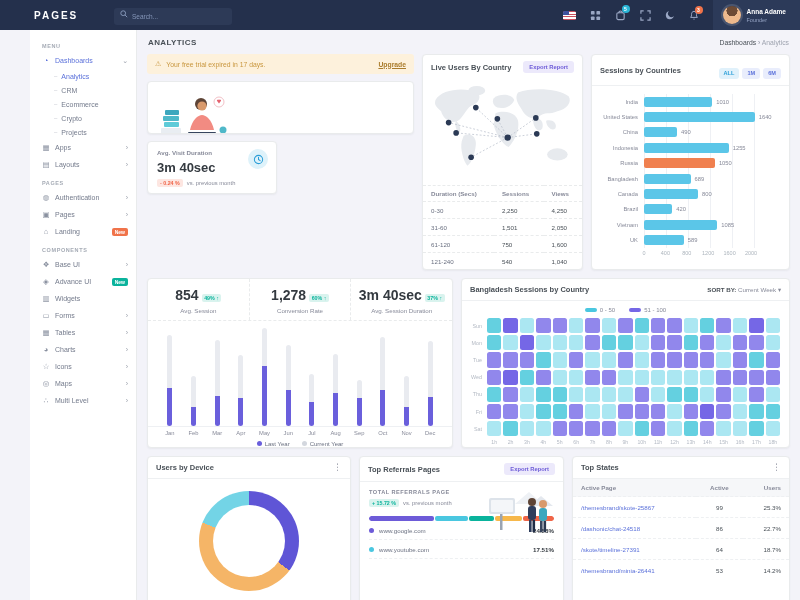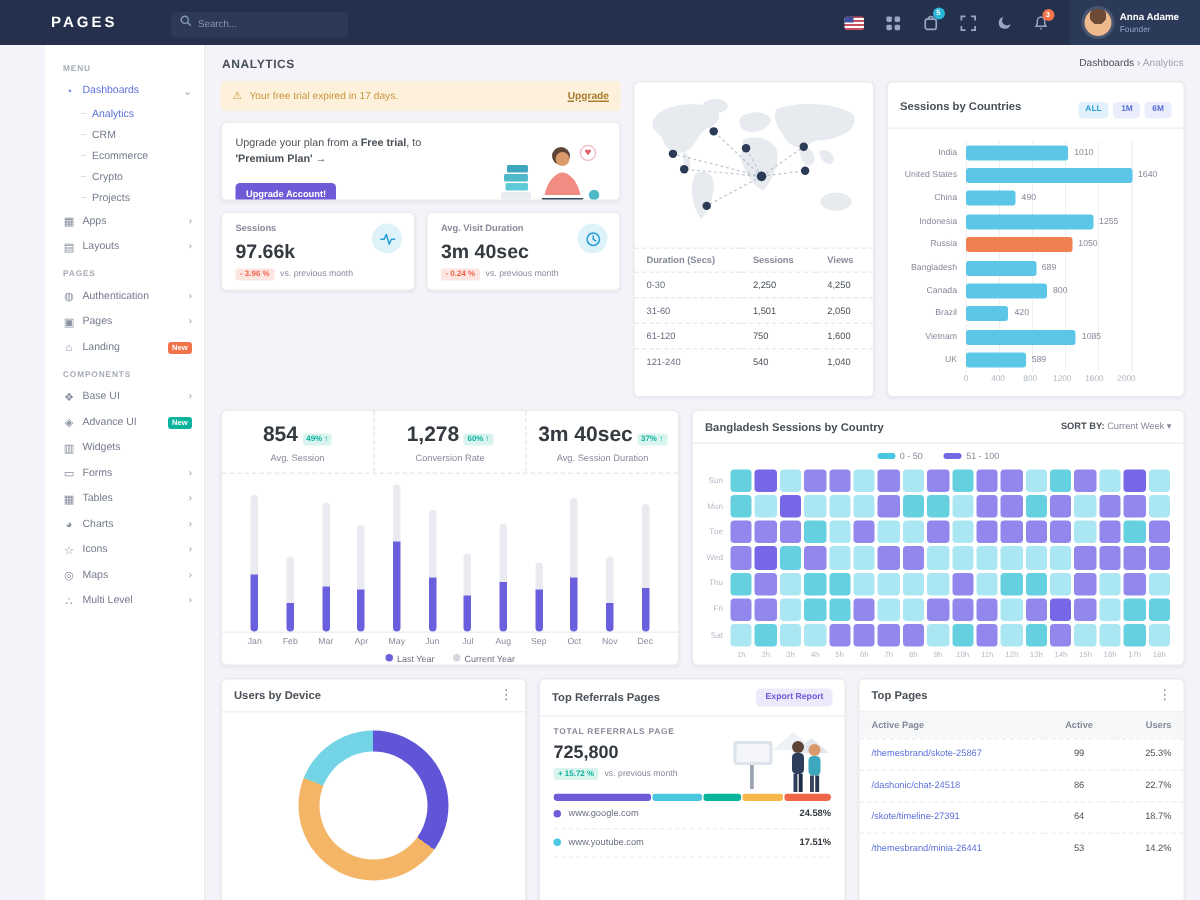--- a/index.html
+++ b/index.html
@@ -333,71 +333,58 @@
     </div>
 
     <div class="row1">
       <div>
         <div class="alert">
           <span class="warn">⚠</span>
           <span>Your free trial expired in 17 days.</span>
           <a href="#">Upgrade</a>
         </div>
         <div class="card upgrade-card">
-          <div class="up-left">
-            <div class="up-text"><span>Upgrade your plan from a </span><b>Free trial</b><span>, to </span><b>'Premium Plan'</b> <span>→</span></div>
-            <button class="btn-purple">Upgrade Account!</button>
-          </div>
           <svg width="74" height="48" viewBox="0 0 74 48">
             <rect x="6" y="26" width="16" height="5" rx="1" fill="#4fb8c9"></rect>
             <rect x="8" y="20" width="14" height="5" rx="1" fill="#3da7be"></rect>
             <rect x="7" y="32" width="15" height="5" rx="1" fill="#5ecbd8"></rect>
             <rect x="4" y="38" width="20" height="6" rx="1" fill="#e9edf2"></rect>
             <circle cx="44" cy="14" r="6" fill="#5e4436"></circle>
             <circle cx="45" cy="16" r="4.6" fill="#d99a6c"></circle>
             <path d="M33 40c2-10 8-15 12-15s10 5 12 15z" fill="#f28b82"></path>
             <path d="M31 42h28l-2 4H33z" fill="#37455e"></path>
             <circle cx="62" cy="12" r="5" fill="#fff" stroke="#f2c1c7"></circle>
             <path d="M60.5 11.5l1.5 2 1.5-2a1 1 0 1 0-1.5-1 1 1 0 1 0-1.5 1z" fill="#e4606d"></path>
             <circle cx="66" cy="40" r="3.5" fill="#4fb8c9"></circle>
             <rect x="65.4" y="43" width="1.2" height="4" fill="#9aa4b2"></rect>
           </svg>
         </div>
         <div class="stat-grid" id="stat-grid">
             <div class="card stat">
-              <div class="st">Sessions</div>
-              <span class="sico">
-                <svg width="11" height="11" viewBox="0 0 12 12" fill="none" stroke="#2a9ed8" stroke-width="1.1" stroke-linecap="round" stroke-linejoin="round">
-                  <path d="M1 6h2.4L5 2.5 7 9.5 8.6 6H11"></path>
-                </svg>
-              </span>
-              <div class="sv">97.66k</div>
-              <div class="srow">
-                <span class="pill down">- 3.96 %</span>
-                <span class="note">vs. previous month</span>
-              </div>
-            </div>
-            <div class="card stat">
               <div class="st">Avg. Visit Duration</div>
               <span class="sico">
                 <svg width="11" height="11" viewBox="0 0 12 12" fill="none" stroke="#2a9ed8" stroke-width="1.1" stroke-linecap="round" stroke-linejoin="round">
                   <circle cx="6" cy="6" r="4.5"></circle>
                   <path d="M6 3.5V6l1.8 1.2"></path>
                 </svg>
               </span>
               <div class="sv">3m 40sec</div>
               <div class="srow">
                 <span class="pill down">- 0.24 %</span>
                 <span class="note">vs. previous month</span>
               </div>
             </div>
           </div>
       </div>
 
       <div class="card">
+        <div class="chead" style="border-bottom:none;padding-bottom:2px">
+          <span class="ctitle">Live Users By Country</span>
+          <button class="export-btn">Export Report</button>
+        </div>
         <svg class="map" width="150" height="104" viewBox="0 0 160 110">
           <g fill="#e7eaee">
             <path d="M8 22 C14 10 40 8 52 14 C58 18 54 26 46 28 C40 32 38 40 32 44 C24 48 16 42 14 34 C10 30 6 28 8 22 Z"></path>
             <path d="M30 44 C34 48 36 54 33 58 C30 54 28 48 30 44 Z"></path>
             <ellipse cx="52" cy="12" rx="9" ry="5"></ellipse>
             <path d="M38 60 C46 56 52 62 51 70 C50 80 46 90 42 92 C38 88 34 74 36 66 Z"></path>
             <path d="M70 20 C78 14 90 16 92 22 C90 28 82 32 74 30 C70 28 68 24 70 20 Z"></path>
             <path d="M72 36 C82 32 94 36 96 44 C98 54 92 66 86 72 C80 70 72 58 70 48 Z"></path>
             <path d="M96 14 C112 8 140 10 150 18 C154 24 148 32 138 34 C130 38 124 34 118 40 C112 44 104 40 100 32 C96 26 92 20 96 14 Z"></path>
             <path d="M112 42 C118 40 124 44 122 52 C118 58 112 52 112 42 Z"></path>
@@ -862,21 +849,20 @@
         <div class="donut" id="donut" style="background: conic-gradient(rgb(95, 85, 214) 0%, rgb(95, 85, 214) 35%, rgb(245, 181, 103) 35%, rgb(245, 181, 103) 81%, rgb(115, 212, 230) 81%, rgb(115, 212, 230) 100%);"></div>
       </div>
 
       <div class="card">
         <div class="chead">
           <span class="ctitle">Top Referrals Pages</span>
           <button class="export-btn">Export Report</button>
         </div>
         <div class="tr-body">
           <div class="tr-label">TOTAL REFERRALS PAGE</div>
-          <div class="tr-value">725,800</div>
           <div class="srow">
             <span class="pill up">+ 15.72 %</span>
             <span class="note">vs. previous month</span>
           </div>
           <svg class="tr-illu" width="72" height="52" viewBox="0 0 72 52">
             <path d="M30 18 L44 6 L58 18 Z" fill="#eef1f5"></path>
             <path d="M44 20 L56 10 L68 20 Z" fill="#e4e8ee"></path>
             <rect x="4" y="12" width="26" height="16" rx="2" fill="#dde3ea"></rect>
             <rect x="6" y="14" width="22" height="12" rx="1" fill="#f4f6f9"></rect>
             <rect x="15" y="28" width="2.5" height="16" fill="#9aa4b2"></rect>
@@ -906,21 +892,21 @@
             <div class="ref-item">
               <span class="dot" style="background: rgb(74, 199, 224);"></span>
               <span>www.youtube.com</span>
               <span class="pct">17.51%</span>
             </div>
           </div>
       </div>
 
       <div class="card">
         <div class="chead">
-          <span class="ctitle">Top Pages</span>
+          <span class="ctitle">Top States</span>
           <span class="kebab">⋮</span>
         </div>
         <table class="tp-table">
           <thead>
               <tr id="tp-head">
                 <th>Active Page</th>
                 <th>Active</th>
                 <th>Users</th>
               </tr>
             </thead>

